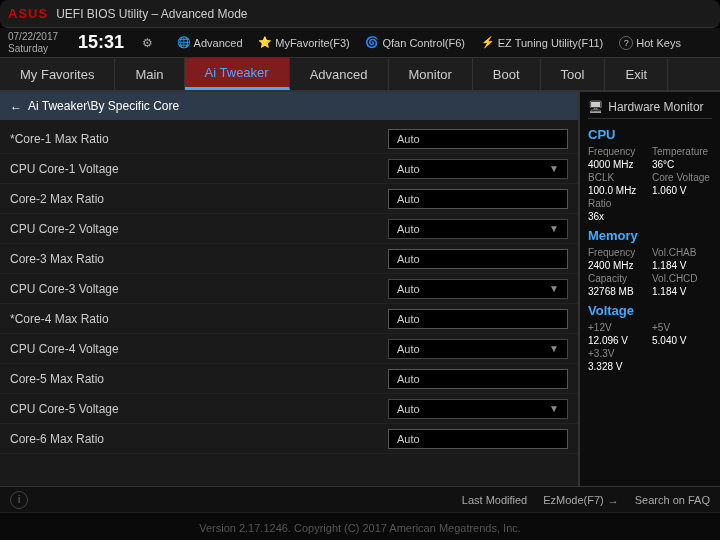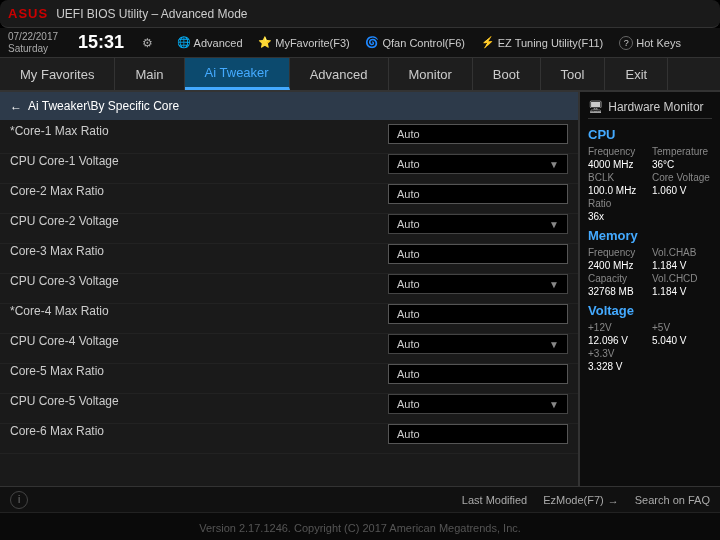--- a/index.html
+++ b/index.html
@@ -63,21 +63,21 @@
       display: flex;
       align-items: center;
       cursor: pointer;
       font-size: 13px;
       color: #ccc;
       border-right: 1px solid #333;
     }
     .nav-tab.active {
       color: #4af;
       border-bottom: 3px solid #4af;
-      background: #0c4a6e;
+      background: #7f1d1d;
       justify-content: flex-end;
     }
 
     
     #main-content {
       display: flex;
       height: calc(540px - 28px - 30px - 34px - 26px - 28px);
       
     }
 
@@ -101,21 +101,21 @@
     }
 
     #settings-list {
       padding: 4px 0;
       overflow-y: auto;
       height: calc(100% - 28px);
     }
 
     .setting-row {
       display: flex;
-      align-items: flex-start;
+      align-items: center;
       height: 30px;
       padding: 0 10px;
       border-bottom: 1px solid #222;
     }
     .setting-label {
       flex: 1;
       color: #ccc;
       font-size: 12px;
     }
     .setting-value {

